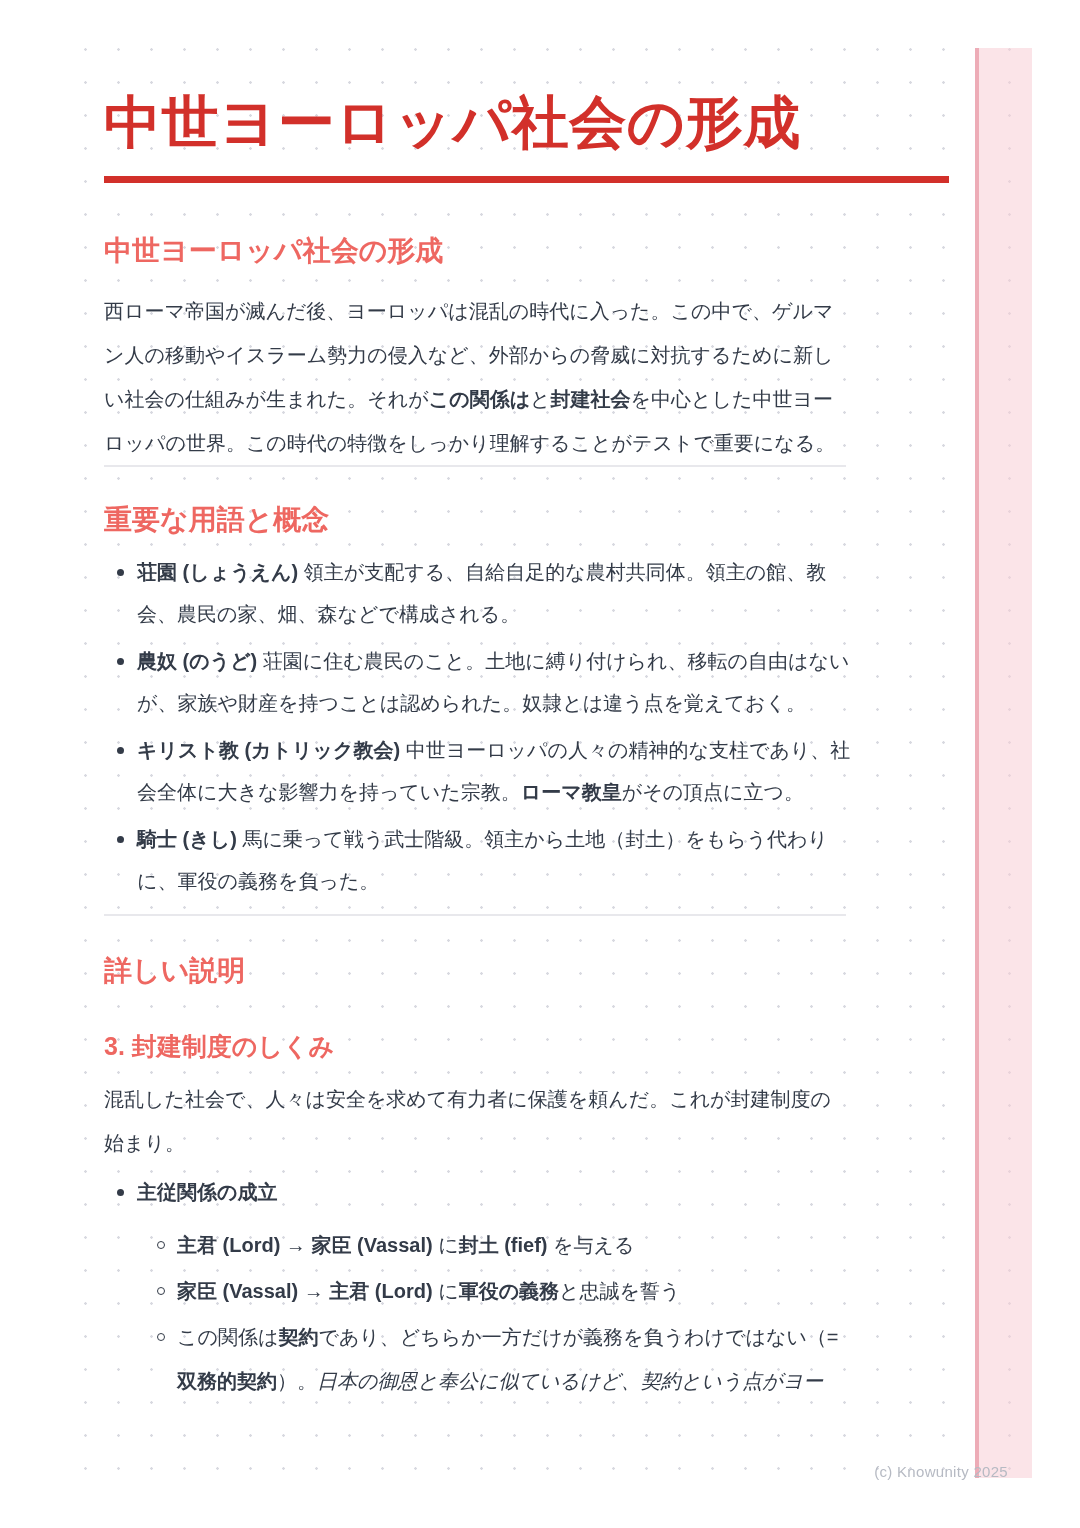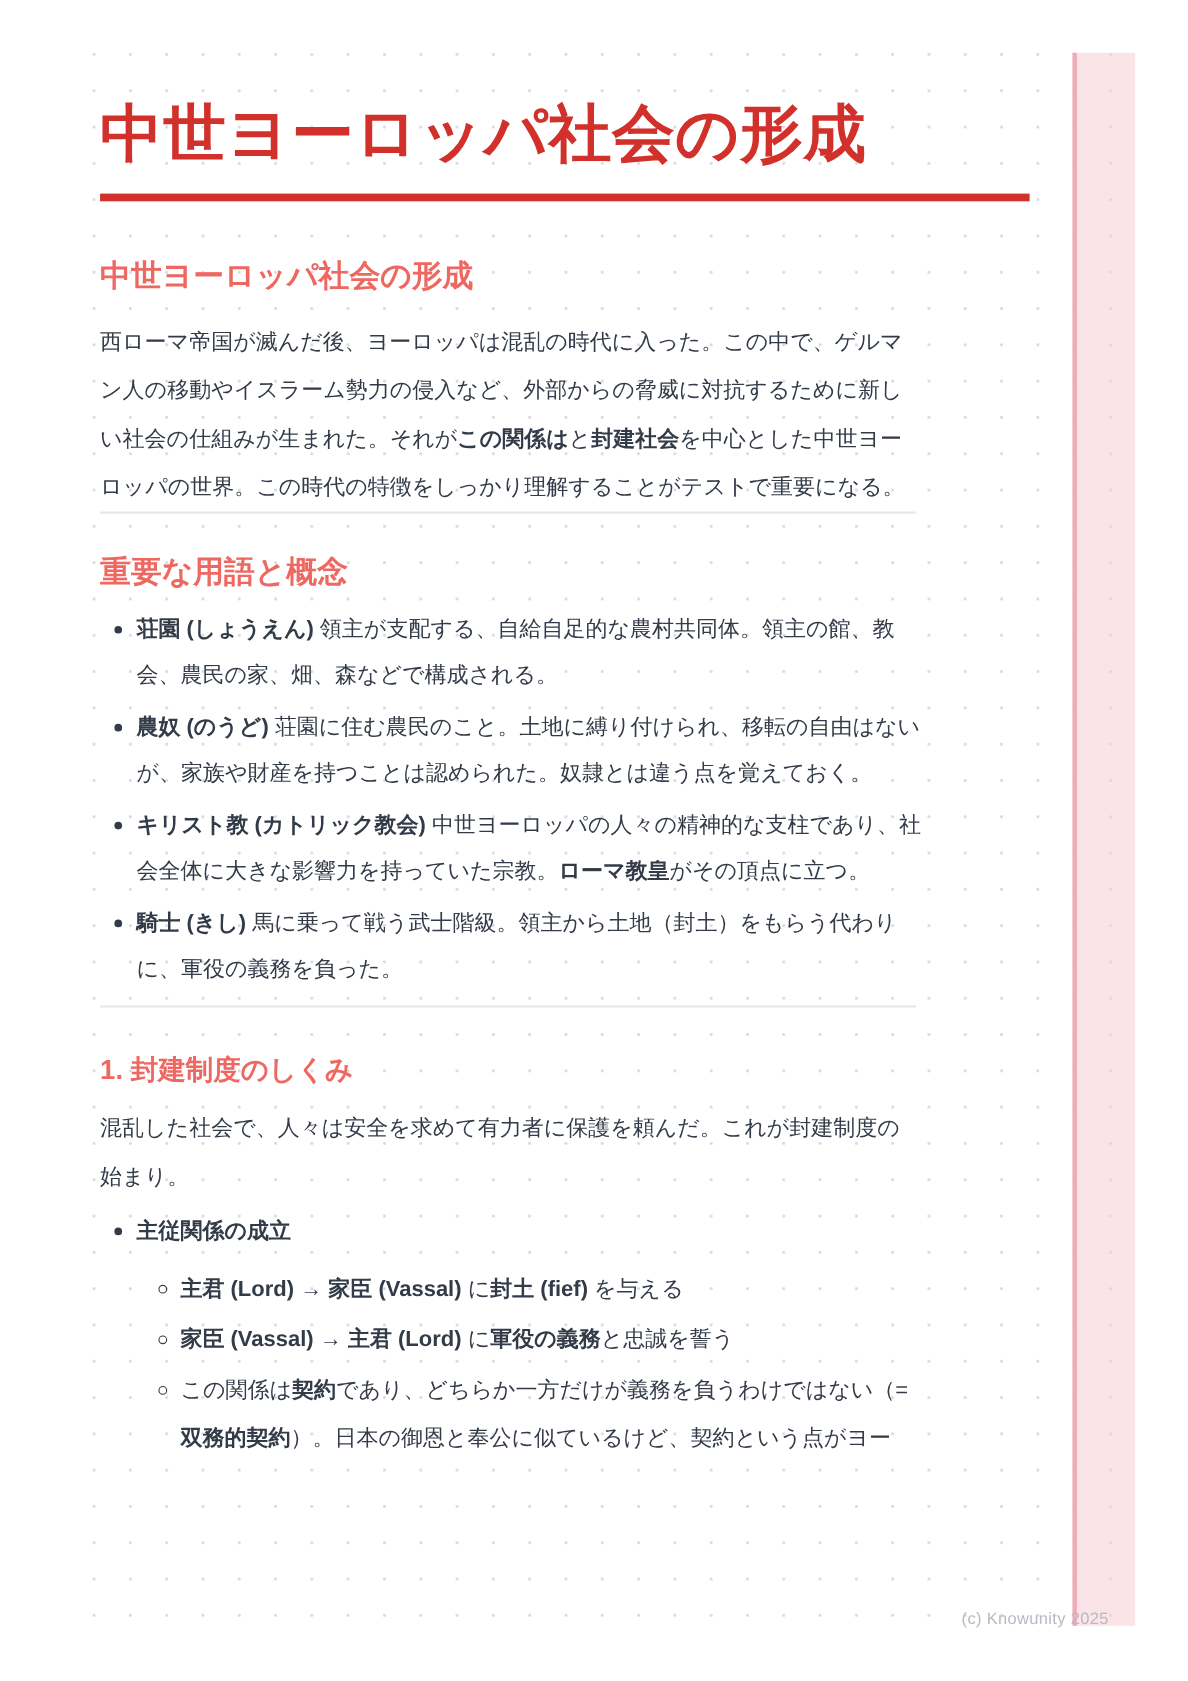--- a/index.html
+++ b/index.html
@@ -14,21 +14,21 @@
     position:absolute;left:55px;top:48px;width:977px;height:1430px;
     background-image:radial-gradient(circle, var(--dot_gray) 1.1px, transparent 1.5px);
     background-size:33px 33px;
     background-position:14px 18px;
   }
   .stripe{
     position:absolute;top:0;right:0;bottom:0;width:53px;
     background:var(--stripe_fill);
     border-left:4px solid var(--stripe_edge);
   }
-  .content{position:absolute;left:36px;top:0;width:845px;}
+  .content{position:absolute;left:49px;top:0;width:845px;}
   h1{
     font-size:57px;font-weight:900;color:var(--title_red);
     margin:40px 0 0;padding-bottom:20px;line-height:1.2;letter-spacing:.5px;
     border-bottom:7px solid var(--title_red);
   }
   h2{font-size:28px;font-weight:800;color:var(--heading_pink);margin:0;line-height:36px;}
   h3{font-size:25px;font-weight:800;color:var(--heading_pink);margin:41px 0 0;line-height:32px;}
   .intro-h2{margin-top:50px;}
   .terms-h2{margin-top:35px;}
   .details-h2{margin-top:37px;}
@@ -55,21 +55,21 @@
   }
   .sub-list{margin:10px 0 0 20px;}
   .sub-list>li{
     position:relative;padding-left:20px;line-height:44px;margin-bottom:2px;max-width:680px;
   }
   .sub-list>li::before{
     content:"";position:absolute;left:0;top:18px;width:6px;height:6px;border-radius:50%;
     border:1.5px solid var(--body_text);background:transparent;
   }
   .b{font-weight:700;}
-  .i{}
+  .i{font-style:italic;}
   .watermark{
     position:absolute;right:72px;bottom:48px;font-size:15px;letter-spacing:.3px;
     color:var(--watermark_gray);
   }
 </style>
 </head>
 <body>
 
 <div class="page">
   <div class="stripe"></div>
@@ -85,21 +85,22 @@
     <h2 class="terms-h2">重要な用語と概念</h2>
     <ul class="terms-list">
       <li><span class="b">荘園 (しょうえん)</span><span> 領主が支配する、自給自足的な農村共同体。領主の館、教会、農民の家、畑、森などで構成される。</span></li>
       <li><span class="b">農奴 (のうど)</span><span> 荘園に住む農民のこと。土地に縛り付けられ、移転の自由はないが、家族や財産を持つことは認められた。奴隷とは違う点を覚えておく。</span></li>
       <li><span class="b">キリスト教 (カトリック教会)</span><span> 中世ヨーロッパの人々の精神的な支柱であり、社会全体に大きな影響力を持っていた宗教。</span><span class="b">ローマ教皇</span><span>がその頂点に立つ。</span></li>
       <li><span class="b">騎士 (きし)</span><span> 馬に乗って戦う武士階級。領主から土地（封土）をもらう代わりに、軍役の義務を負った。</span></li>
     </ul>
 
     <hr class="hr-details">
 
-    <h3>1. 封建制度のしくみ</h3>
+    <h2 class="details-h2">詳しい説明</h2>
+    <h3>3. 封建制度のしくみ</h3>
     <p class="details-p"><span>混乱した社会で、人々は安全を求めて有力者に保護を頼んだ。これが封建制度の始まり。</span></p>
 
     <ul class="relations-list">
       <li>
         <span><span class="b">主従関係の成立</span></span>
         <ul class="sub-list">
           <li><span class="b">主君 (Lord)</span><span> → </span><span class="b">家臣 (Vassal)</span><span> に</span><span class="b">封土 (fief)</span><span> を与える</span></li>
           <li><span class="b">家臣 (Vassal)</span><span> → </span><span class="b">主君 (Lord)</span><span> に</span><span class="b">軍役の義務</span><span>と忠誠を誓う</span></li>
           <li><span>この関係は</span><span class="b">契約</span><span>であり、どちらか一方だけが義務を負うわけではない（=</span><span class="b">双務的契約</span><span>）。</span><span class="i">日本の御恩と奉公に似ているけど、契約という点がヨー</span></li>
         </ul>

